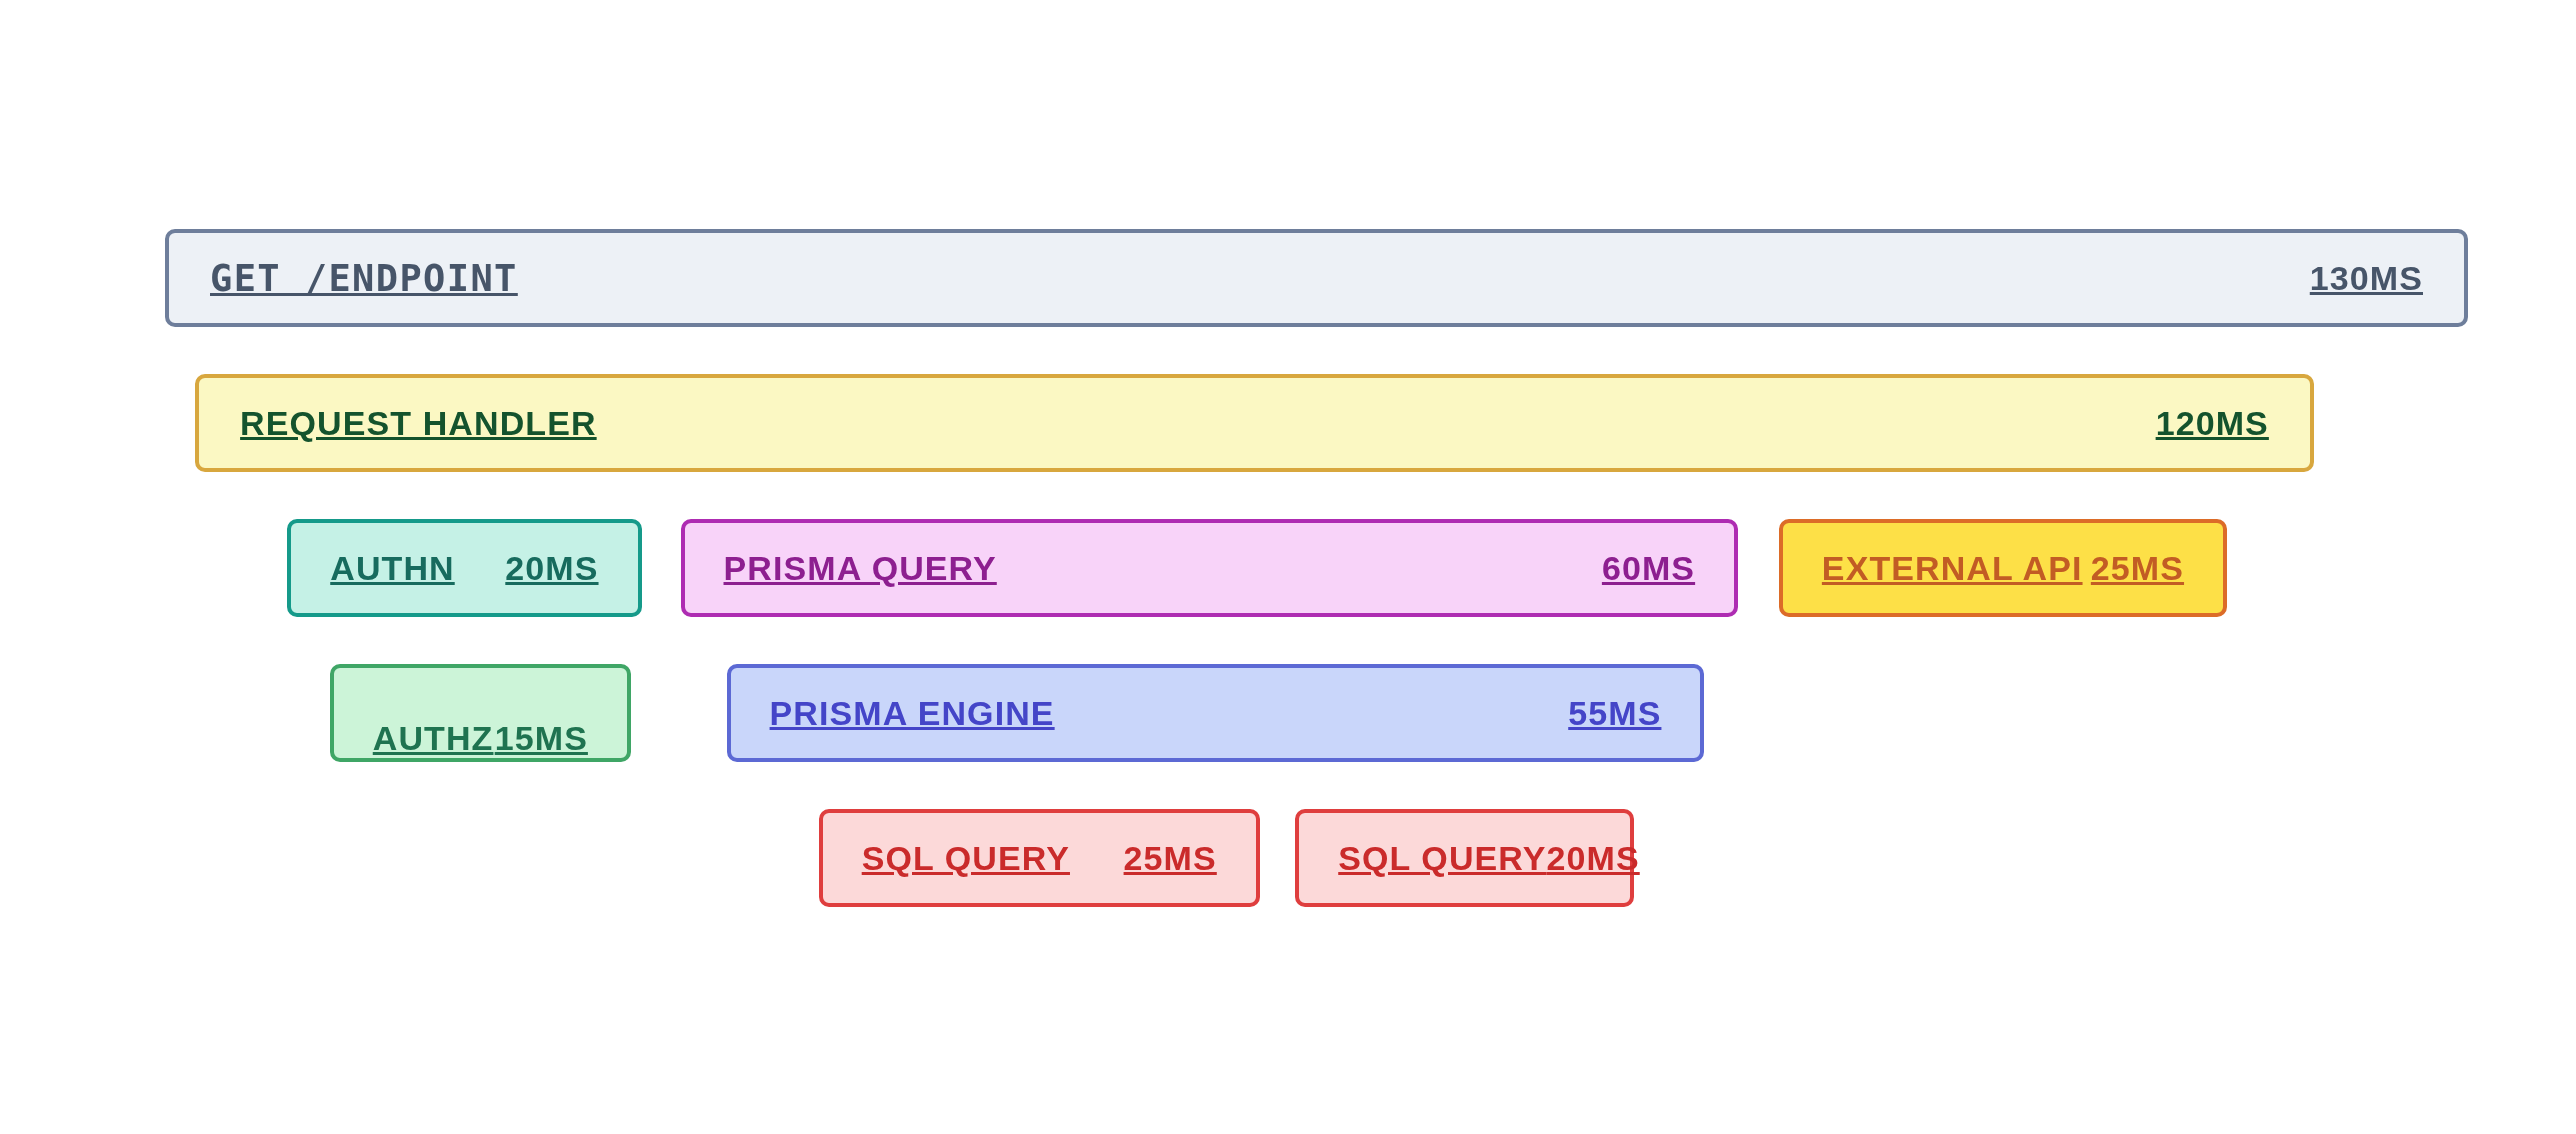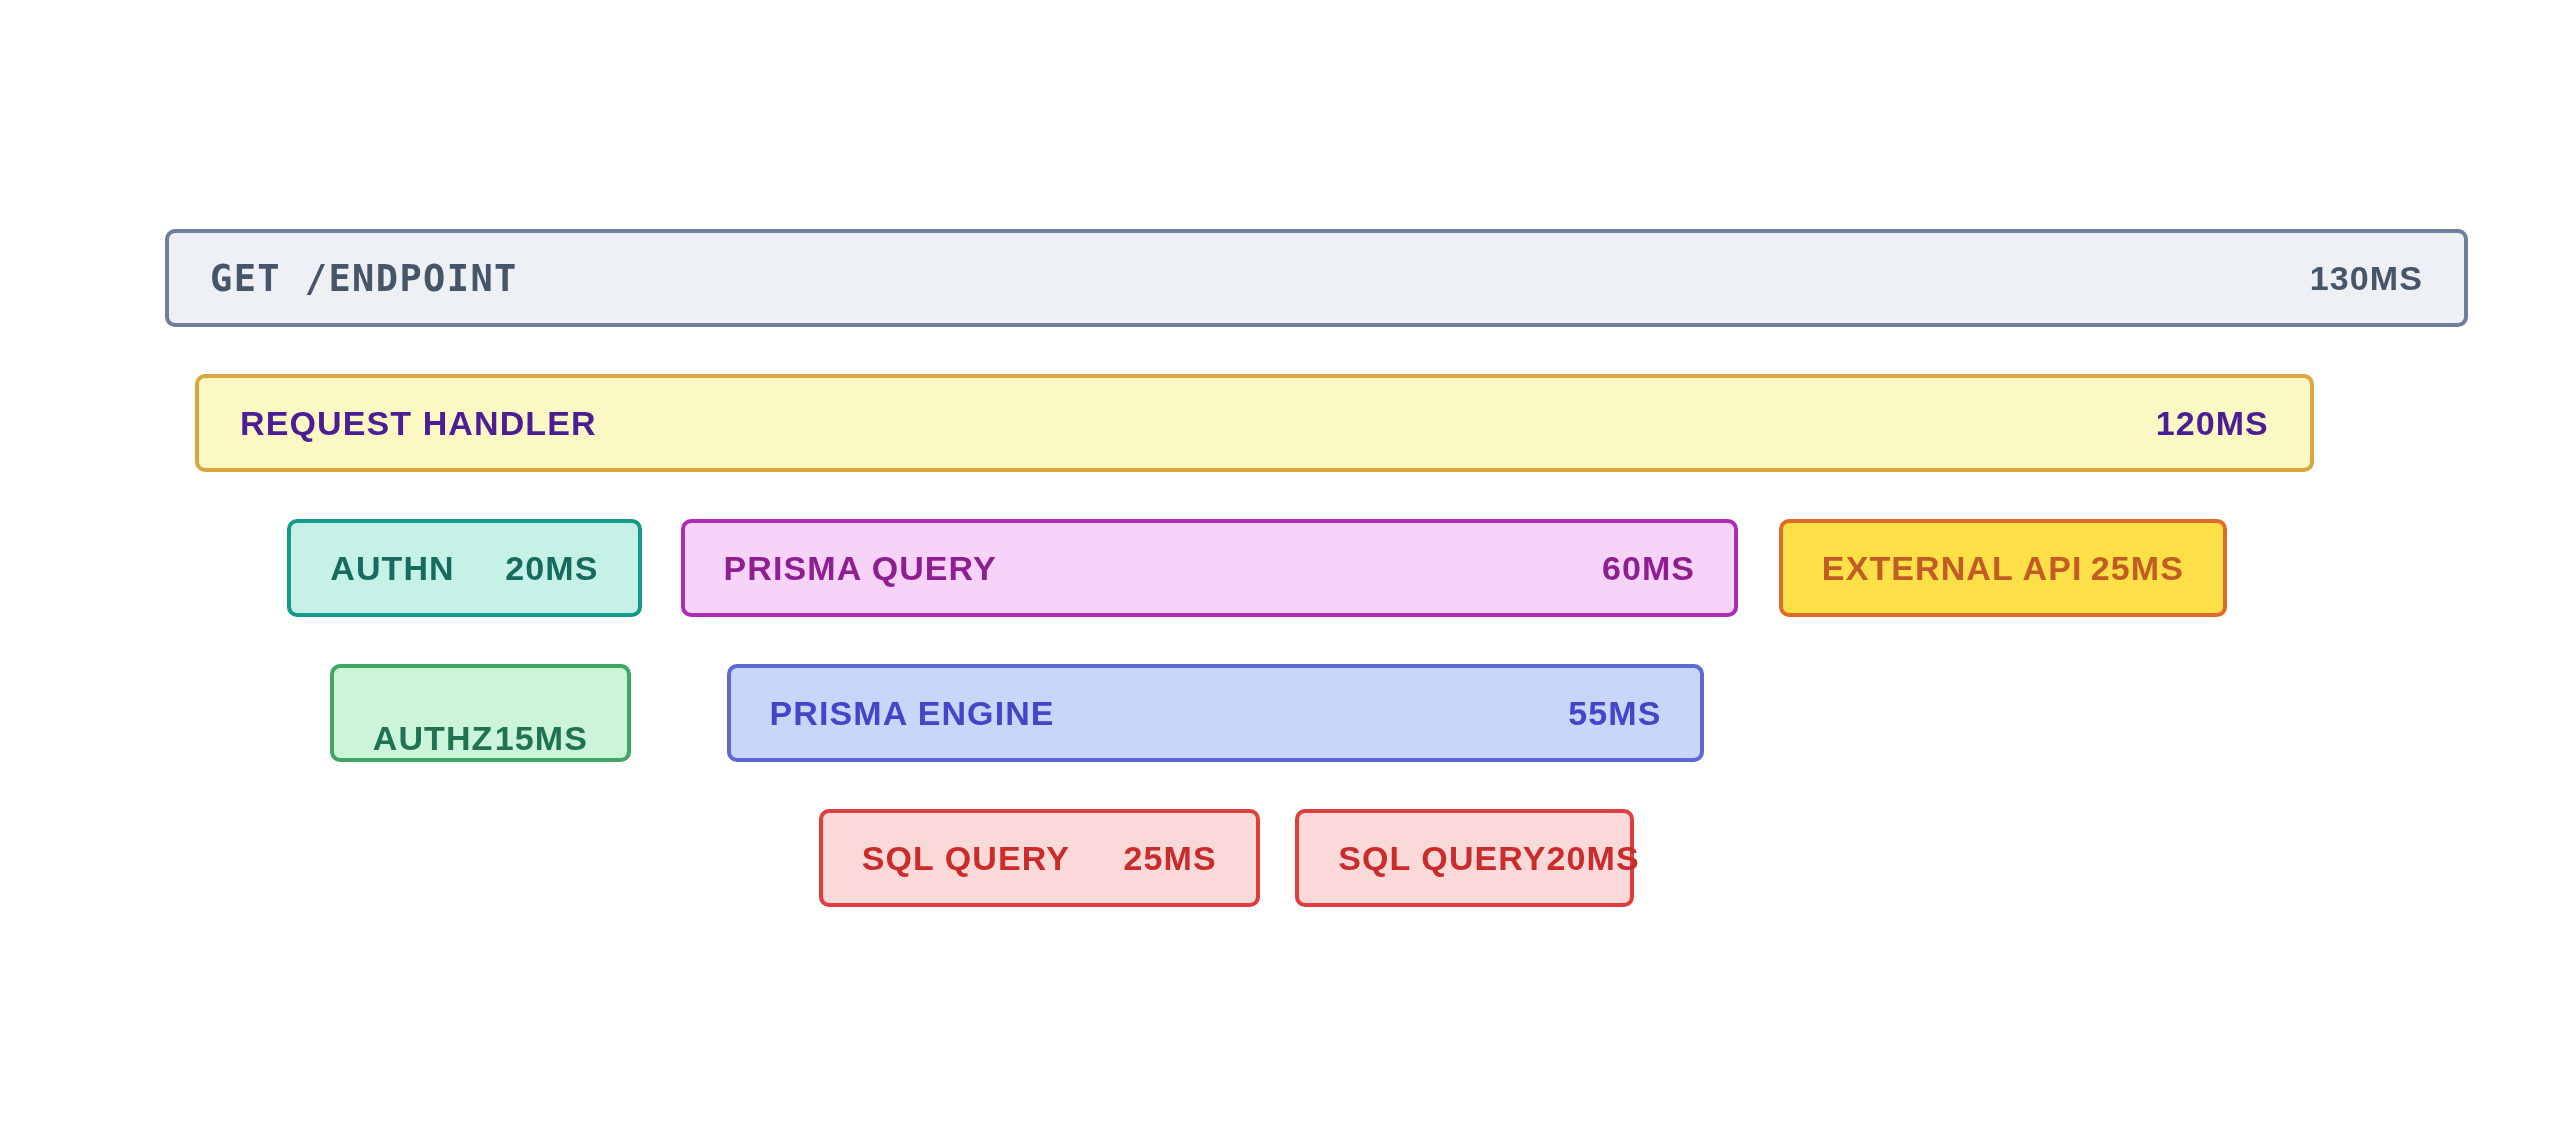--- a/index.html
+++ b/index.html
@@ -32,40 +32,40 @@
     display: flex;
     align-items: center;
     justify-content: space-between;
     padding: 0 39px;
     font-weight: bold;
     font-size: 34px;
     letter-spacing: 1.1px;
     white-space: nowrap;
   }
   .span.wide { padding: 0 41px; }
-  .span-label, .span-duration { display: inline-block; }
+  .span-label, .span-duration { display: inline-block; text-decoration: underline; }
   
   .theme-slate .span-label {
     font-family: "DejaVu Sans Mono", "Liberation Mono", monospace;
     font-size: 37px;
     letter-spacing: 1.4px;
   }
 </style>
 </head>
 <body style="background: rgb(255, 255, 255);">
 
 <div class="trace">
     <div class="trace-row">
       <div class="span theme-slate wide" style="left: 0%; width: 100%; background: rgb(237, 241, 246); border-color: rgb(110, 126, 155); color: rgb(71, 85, 105);">
         <span class="span-label">GET /ENDPOINT</span>
         <span class="span-duration">130MS</span>
       </div>
     </div>
     <div class="trace-row">
-      <div class="span theme-yellow wide" style="left: 1.30769%; width: 92%; background: rgb(251, 248, 195); border-color: rgb(216, 167, 62); color: #4c1d95; gap: 12px;">
+      <div class="span theme-yellow wide" style="left: 1.30769%; width: 92%; background: rgb(251, 248, 195); border-color: rgb(216, 167, 62); color: #14532d; gap: 12px;">
         <span class="span-label">REQUEST HANDLER</span>
         <span class="span-duration">120MS</span>
       </div>
     </div>
     <div class="trace-row">
       <div class="span theme-teal" style="left: 5.30769%; width: 15.3846%; background: rgb(197, 241, 230); border-color: rgb(21, 154, 138); color: rgb(23, 107, 94);">
         <span class="span-label">AUTHN</span>
         <span class="span-duration">20MS</span>
       </div>
       <div class="span theme-magenta" style="left: 22.3846%; width: 45.9231%; background: rgb(248, 211, 249); border-color: rgb(174, 44, 178); color: rgb(141, 31, 144); justify-content: space-between;">

